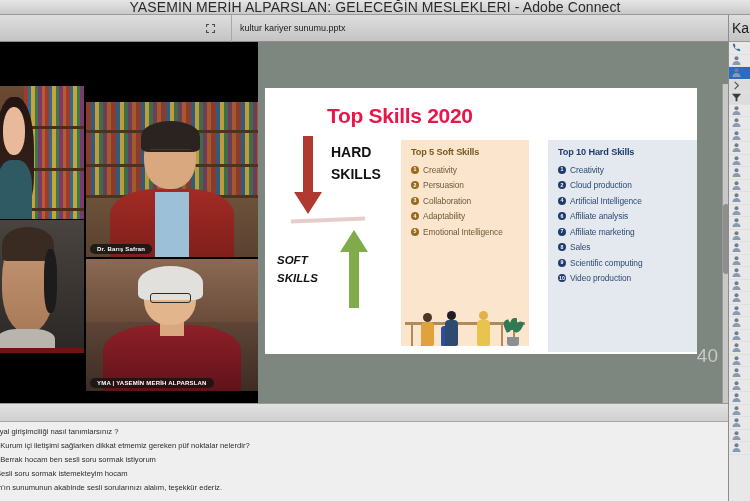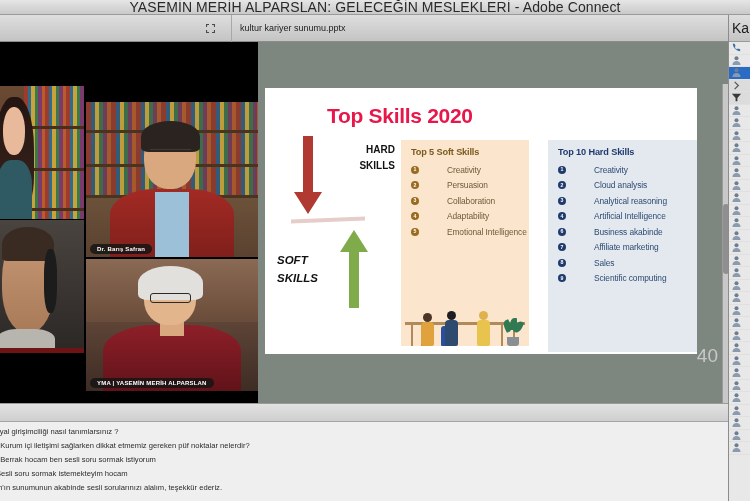--- a/index.html
+++ b/index.html
@@ -146,22 +146,22 @@
     letter-spacing: -.3px;
   }
 
   
   .arrows { position: absolute; left: 12px; top: 48px; width: 120px; height: 175px; }
   .arr { position: absolute; }
   .arr-down { left: 16px; top: 0; }
   .arr-up   { left: 62px; top: 92px; }
   .hard-lbl {
     position: absolute; left: 54px; top: 6px; width: 64px;
-    font-size: 10px; font-weight: bold; color: #111; line-height: 1.55;
-    text-align: right;
+    font-size: 14px; font-weight: bold; color: #111; line-height: 1.55;
+    text-align: left;
   }
   .soft-lbl {
     position: absolute; left: 0px; top: 116px; width: 62px;
     font-size: 11.5px; font-weight: bold; font-style: italic; color: #111;
     line-height: 1.55;
   }
   .pinkline {
     position: absolute; left: 14px; top: 82px; width: 74px; height: 4px;
     background: #e6cdc9; transform: rotate(-2.2deg);
   }
@@ -177,21 +177,21 @@
   .sbox-soft .sbox-h { color: #7a5a20; }
   .sbox-hard .sbox-h { color: #1f3b6e; }
   .sk { display: flex; align-items: center; gap: 4px; padding: 0 0 0 10px; height: 15.5px; }
   .bul {
     width: 8px; height: 8px; border-radius: 50%; flex: none;
     color: #fff; font-size: 5.2px; font-weight: bold;
     display: flex; align-items: center; justify-content: center; line-height: 1;
   }
   .sbox-soft .bul { background: #9a6a1e; }
   .sbox-hard .bul { background: #1f3b6e; }
-  .sk-t { font-size: 8.4px; letter-spacing: -.1px; white-space: nowrap; margin-left: 24px; }
+  .sk-t { font-size: 8.4px; letter-spacing: -.1px; white-space: nowrap; }
   .sbox-soft .sk-t { color: #6d5a3a; }
   .sbox-hard .sk-t { color: #2d4a72; }
 
   
   .illus { position: absolute; left: 0; top: 152px; width: 128px; height: 60px; background: #fbe6cd; overflow: hidden; }
   .desk { position: absolute; left: 4px; top: 30px; width: 120px; height: 3px; background: #b08a5a; }
   .leg { position: absolute; width: 2px; height: 22px; background: #b08a5a; top: 33px; }
   .floor { position: absolute; left: 0; bottom: 0; width: 100%; height: 6px; background: #fff; }
   .per { position: absolute; bottom: 6px; }
   .per .hd { width: 9px; height: 9px; border-radius: 50%; margin: 0 auto; }
@@ -412,45 +412,45 @@
 
           <div class="sbox sbox-hard">
             <div class="sbox-h">Top 10 Hard Skills</div>
             <div id="hard-list">
                 <div class="sk">
                   <span class="bul">1</span>
                   <span class="sk-t">Creativity</span>
                 </div>
                 <div class="sk">
                   <span class="bul">2</span>
-                  <span class="sk-t">Cloud analysis</span>
-                </div>
-                <div class="sk">
-                  <span class="bul">3</span>
-                  <span class="sk-t">Analytical reasoning</span>
+                  <span class="sk-t">Cloud production</span>
                 </div>
                 <div class="sk">
                   <span class="bul">4</span>
                   <span class="sk-t">Artificial Intelligence</span>
                 </div>
                 <div class="sk">
                   <span class="bul">6</span>
-                  <span class="sk-t">Business akabinde</span>
+                  <span class="sk-t">Affiliate analysis</span>
                 </div>
                 <div class="sk">
                   <span class="bul">7</span>
                   <span class="sk-t">Affiliate marketing</span>
                 </div>
                 <div class="sk">
                   <span class="bul">8</span>
                   <span class="sk-t">Sales</span>
                 </div>
                 <div class="sk">
                   <span class="bul">9</span>
                   <span class="sk-t">Scientific computing</span>
+                </div>
+                <div class="sk">
+                  <span class="bul">10</span>
+                  <span class="sk-t">Video production</span>
                 </div>
               </div>
           </div>
 
         </div>
       </div>
 
       <div class="pagenum">40</div>
     </div>
 

